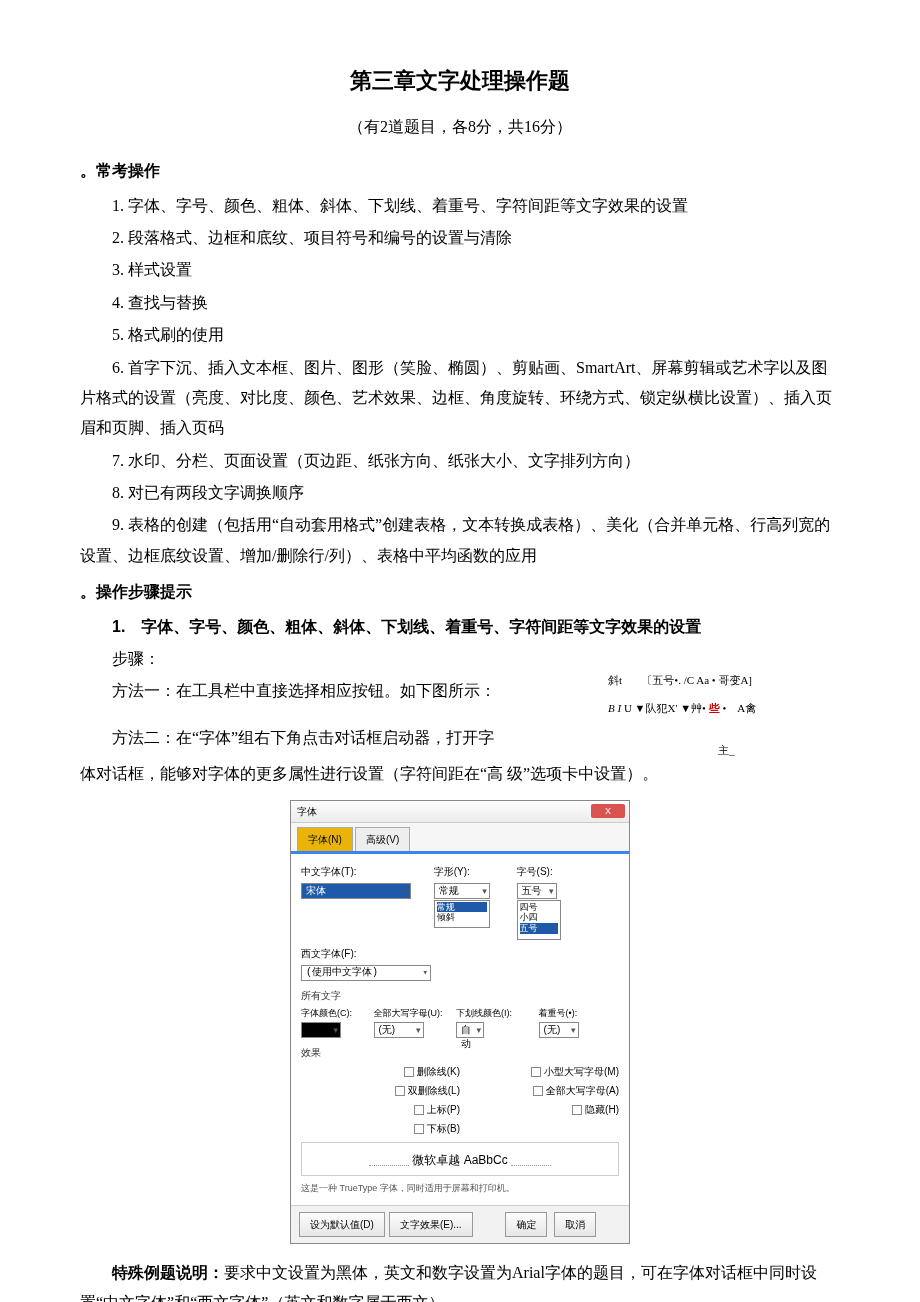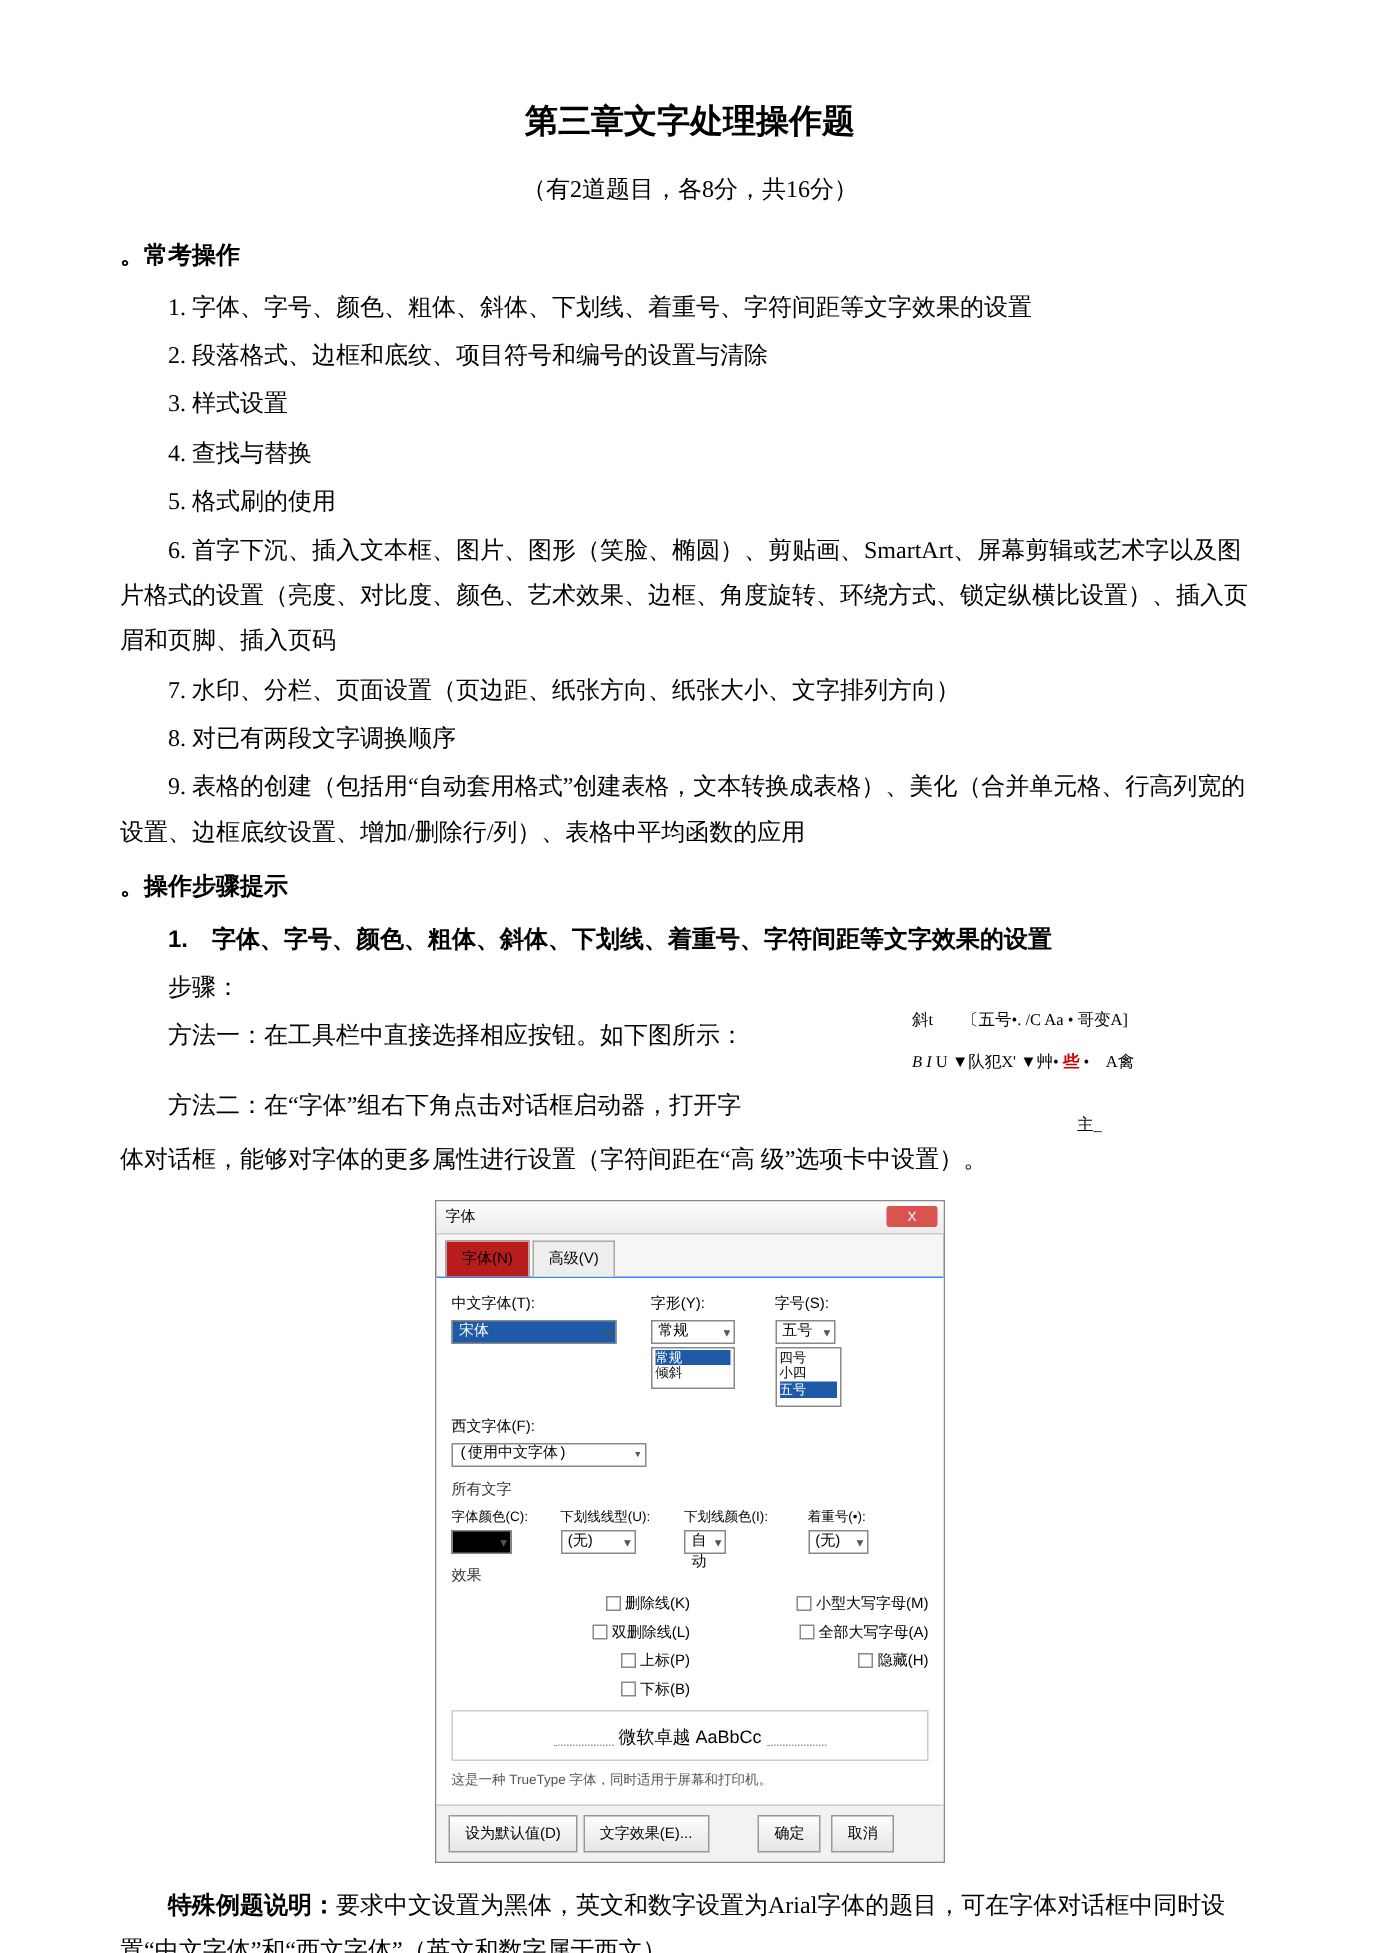--- a/index.html
+++ b/index.html
@@ -77,27 +77,27 @@
       color: #fff; text-align: center; font-size: 9px; line-height: 14px;
     }
     .dialog-tabs {
       padding: 4px 6px 0 6px;
     }
     .tab {
       display: inline-block;
       padding: 2px 10px;
       border: 1px solid #aaa;
       border-bottom: none;
-      background: #b91c1c;
+      background: #eab308;
       margin-right: 2px;
       font-size: 10px;
     }
     .tab.inactive { background: #eee; }
     .dialog-body {
-      border-top: 1px solid #3b82f6;
+      border-top: 3px solid #3b82f6;
       background: #fff;
       padding: 8px 10px;
     }
     .field-row { margin-bottom: 4px; }
     .field-row label { display: inline-block; }
     .sel {
       display: inline-block;
       border: 1px solid #888;
       background: #fff;
       height: 16px; line-height: 14px;
@@ -243,21 +243,21 @@
         <span class="sel" style="width:130px;font-family:Liberation Mono, monospace;">(使用中文字体)</span>
       </div>
 
       <div class="group-label">所有文字</div>
       <div class="field-row" style="font-size:9px;">
         <span style="display:inline-block;width:70px;">
           <span>字体颜色(C):</span><br>
           <span class="sel black"></span>
         </span>
         <span style="display:inline-block;width:80px;">
-          <span>下划线线型(U):</span><br>
+          <span>全部大写字母(U):</span><br>
           <span class="sel" style="width:50px;">(无)</span>
         </span>
         <span style="display:inline-block;width:80px;">
           <span>下划线颜色(I):</span><br>
           <span class="sel" style="width:28px;">自动</span>
         </span>
         <span style="display:inline-block;width:60px;">
           <span>着重号(•):</span><br>
           <span class="sel" style="width:40px;">(无)</span>
         </span>

